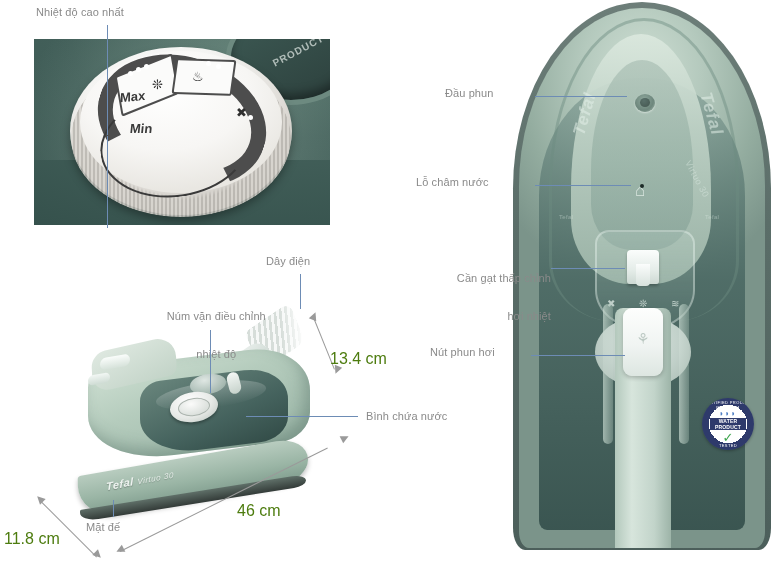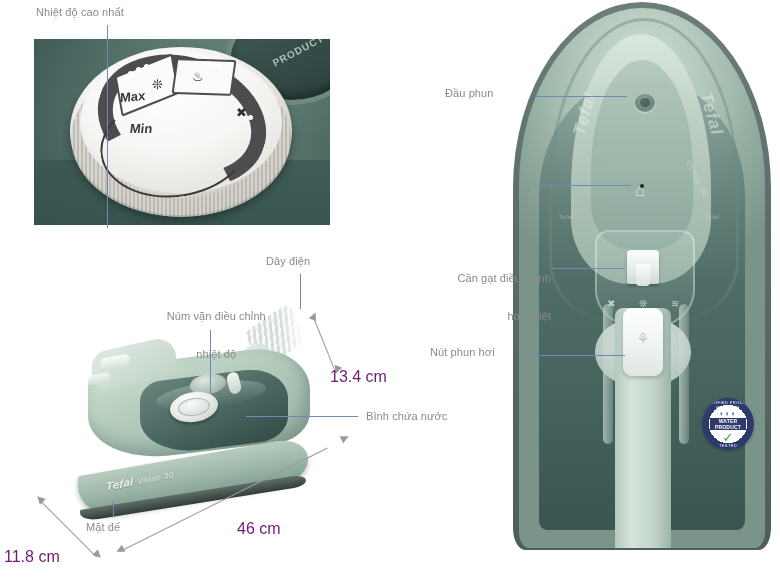--- a/index.html
+++ b/index.html
@@ -23,24 +23,23 @@
     color: #8a8a8a;
     font-size: 11px;
     line-height: 19px;
     white-space: pre;
     letter-spacing: .1px;
   }
   .lbl.r { text-align: right; }
   .lbl.c { text-align: center; }
   .dim {
     position: absolute;
-    color: #701a75;
+    color: #4d7c0f;
     font-size: 16px;
     white-space: pre;
-    margin-top: 18px;
   }
   .lead {
     position: absolute;
     background: #6d8cb5;
   }
   .lead.h { height: 1.4px; }
   .lead.v { width: 1.4px; }
 
   
   #dial-photo {
@@ -560,24 +559,25 @@
 
   <div class="lead h" style="left:246px;top:416px;width:112px;"></div>
   <div class="lbl" style="left:366px;top:407px;text-align:right;">Bình chứa nước</div>
 
   <div class="lead v" style="left:113px;top:500px;height:17px;"></div>
   <div class="lbl" style="left:86px;top:518px;">Mặt đế</div>
 
   <div class="lbl" style="left:445px;top:84px;">Đầu phun</div>
   <div class="lead h" style="left:535px;top:96px;width:92px;"></div>
 
+  <div class="lbl" style="left:416px;top:173px;">Lỗ châm nước</div>
   <div class="lead h" style="left:535px;top:185px;width:96px;"></div>
 
   <div class="lbl r" style="left:383px;top:250px;width:168px;">
-    <span>Cần gạt điều chỉnh</span><br>
+    <span>Cần gạt thấp chỉnh</span><br>
     <span>hơi nhiệt</span>
   </div>
   <div class="lead h" style="left:551px;top:268px;width:74px;"></div>
 
   <div class="lbl" style="left:430px;top:343px;">Nút phun hơi</div>
   <div class="lead h" style="left:531px;top:355px;width:94px;"></div>
 
   <div class="arrowline" style="left:313px;top:316px;width:57px;transform:rotate(68deg);"></div>
   <div class="arrowhead" style="left:310px;top:312px;border-width:0 4px 8px 4px;border-color:transparent transparent #9a9a9a transparent;transform:rotate(22deg);"></div>
   <div class="arrowhead" style="left:333px;top:366px;border-width:8px 4px 0 4px;border-color:#9a9a9a transparent transparent transparent;transform:rotate(22deg);"></div>

